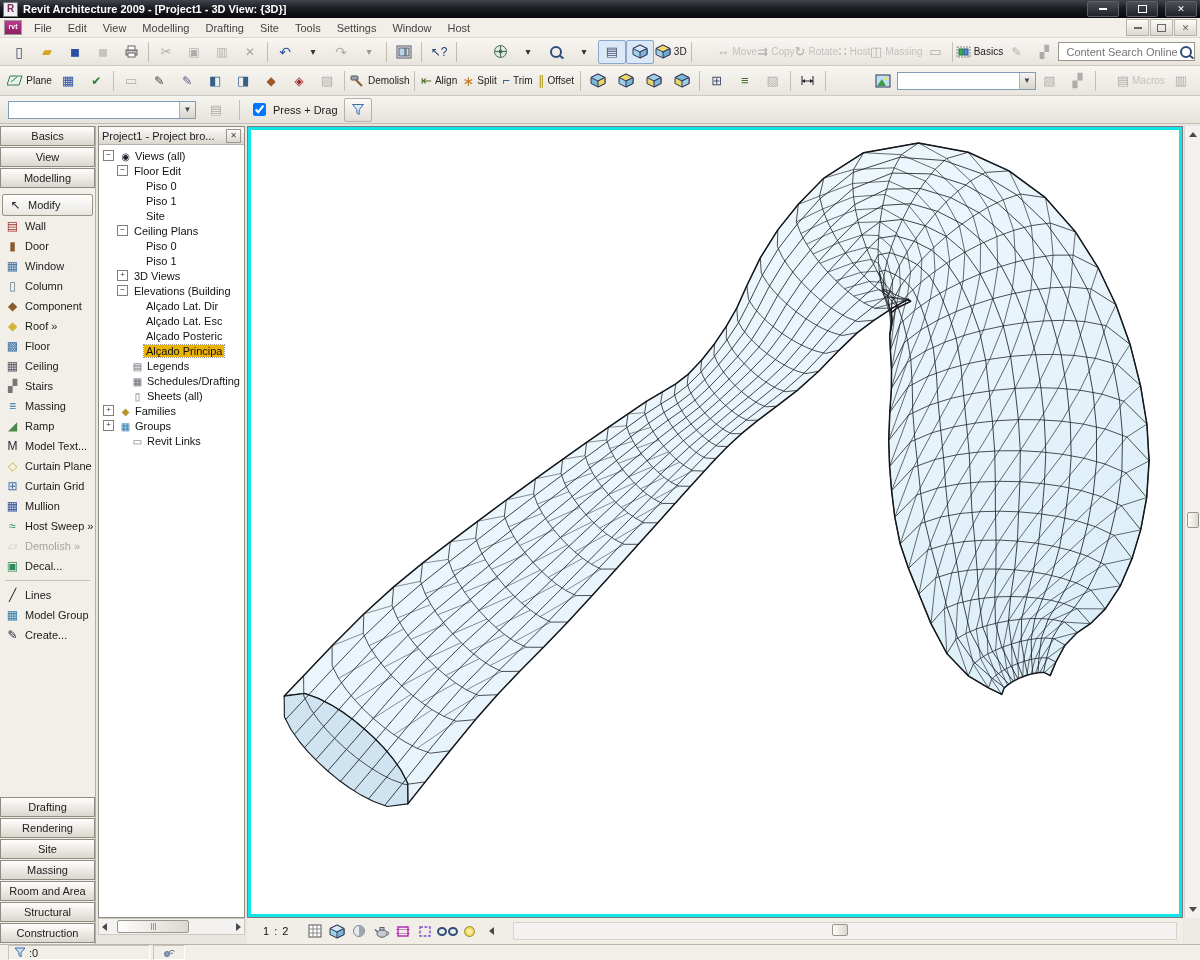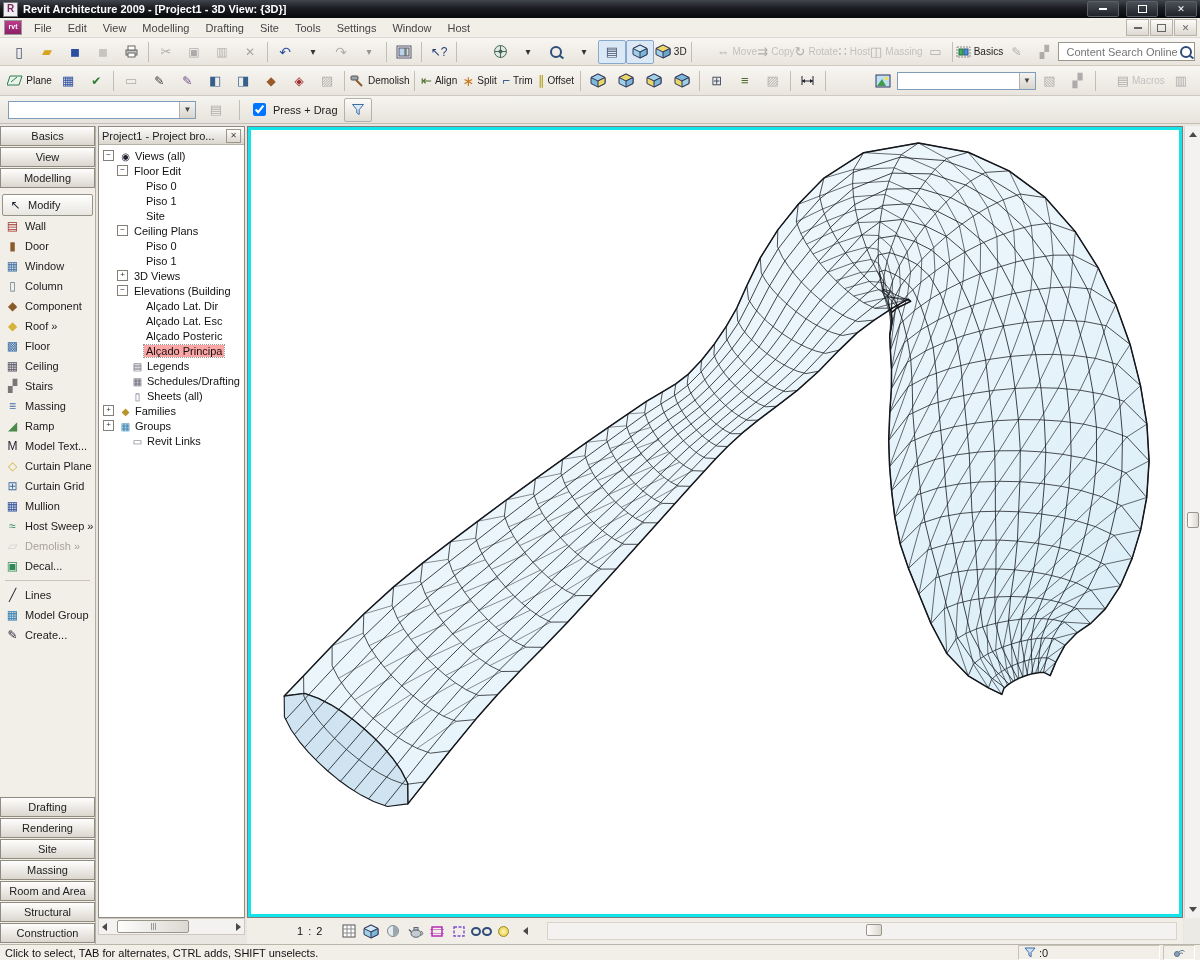--- a/index.html
+++ b/index.html
@@ -73,40 +73,40 @@
     border-bottom:1px solid #b5b1a8;display:flex;align-items:center;padding:0 3px;color:#222}
   #browser-title .bt{flex:1;white-space:nowrap;overflow:hidden}
   .closebox{width:13px;height:12px;border:1px solid #9a968c;background:linear-gradient(#fcfbf9,#ddd9d1);
     font-size:8px;color:#444;display:flex;align-items:center;justify-content:center;flex:none}
   #tree{flex:1;overflow:hidden;padding-top:3px}
   .trow{display:flex;align-items:center;height:15px;white-space:nowrap;color:#111}
   .texp{width:9px;height:9px;border:1px solid #848078;background:#fff;font-size:8px;line-height:7px;
     text-align:center;margin-right:4px;flex:none;color:#333}
   .tspace{width:13px;flex:none}
   .tlabel{padding:0 2px}
-  .trow.sel .tlabel{background:#fca5a5;outline:1px dotted #9a9a9a}
+  .trow.sel .tlabel{background:#eab308;outline:1px dotted #9a9a9a}
   
   #viewport{position:absolute;left:247px;top:126px;width:936px;height:792px;box-sizing:border-box;
     border:1px solid #7b7b7b;background:#12e4ea;padding:3px}
   #canvas{width:928px;height:784px;background:#fff}
   #canvas svg{display:block}
   
   #vscroll{position:absolute;left:1184px;top:126px;width:16px;height:792px;background:#f3f2f0;
     border-left:1px solid #dad6ce;box-sizing:border-box}
   .sb-btn{position:absolute;left:1px;width:13px;height:15px;display:flex;align-items:center;justify-content:center}
   .tri-up{width:0;height:0;border-left:4px solid transparent;border-right:4px solid transparent;border-bottom:5px solid #4a4a4a}
   .tri-down{width:0;height:0;border-left:4px solid transparent;border-right:4px solid transparent;border-top:5px solid #4a4a4a}
   .tri-left{width:0;height:0;border-top:4px solid transparent;border-bottom:4px solid transparent;border-right:5px solid #4a4a4a}
   .tri-right{width:0;height:0;border-top:4px solid transparent;border-bottom:4px solid transparent;border-left:5px solid #4a4a4a}
   .sb-thumb{background:linear-gradient(90deg,#fdfdfc,#dcd8d1);border:1px solid #99958b;border-radius:2px;box-sizing:border-box}
   #bhscroll{position:absolute;left:98px;top:918px;width:147px;height:17px;background:#f3f2f0;
     border:1px solid #cdc9c0;box-sizing:border-box}
   #viewbar{position:absolute;left:247px;top:918px;width:936px;height:26px;background:#f1eee8;
     display:flex;align-items:center;padding:0 6px;box-sizing:border-box;gap:2px}
-  #viewbar .scale{margin:0 14px 0 44px;color:#111;letter-spacing:1px}
+  #viewbar .scale{margin:0 14px 0 10px;color:#111;letter-spacing:1px}
   .vcbtn{width:20px;height:19px;display:inline-flex;align-items:center;justify-content:center;flex:none}
   #hscrolltrack{flex:1;height:16px;background:#f3f2f0;border:1px solid #d8d4cc;position:relative;margin-left:10px}
   #corner{position:absolute;left:1184px;top:918px;width:16px;height:26px;background:#eceae5}
   
   #statusbar{position:absolute;left:0;top:944px;width:100%;height:16px;background:#f2efe9;
     border-top:1px solid #b9b5ab;display:flex;align-items:center;padding:0 5px;box-sizing:border-box}
   #statusbar .msg{flex:1;color:#111}
   .stcell{height:13px;border:1px solid #c7c2b8;border-right-color:#fff;border-bottom-color:#fff;
     display:flex;align-items:center;padding:0 5px;gap:3px;color:#222;margin-left:3px}
   
@@ -1294,21 +1294,20 @@
   <span class="vcbtn">
       <i class="tri-left"></i>
     </span>
   <div id="hscrolltrack">
     <div class="sb-thumb" style="position:absolute;left:318px;top:1px;width:16px;height:12px"></div>
   </div>
 </div>
 <div id="corner"></div>
 
 <div id="statusbar">
-  <span class="msg">Click to select, TAB for alternates, CTRL adds, SHIFT unselects.</span>
   <span class="stcell" style="width:130px">
     <svg width="12" height="11">
         <path d="M1 1h10l-3.9 4.6v4.2l-2.2-1.5V5.6z" fill="#cfe0f2" stroke="#3a6ea5"></path>
       </svg>
     <span>:0</span>
   </span>
   <span class="stcell" style="width:20px;justify-content:center">
     <svg width="12" height="11">
       <circle cx="4" cy="7" r="2.5" fill="#8aa0b8" stroke="#5a7390"></circle>
       <path d="M6 5c2-2 4-2 5.5-.5M6.5 7c1.2-1.2 2.5-1.2 3.5-.2" fill="none" stroke="#5a7390"></path>

